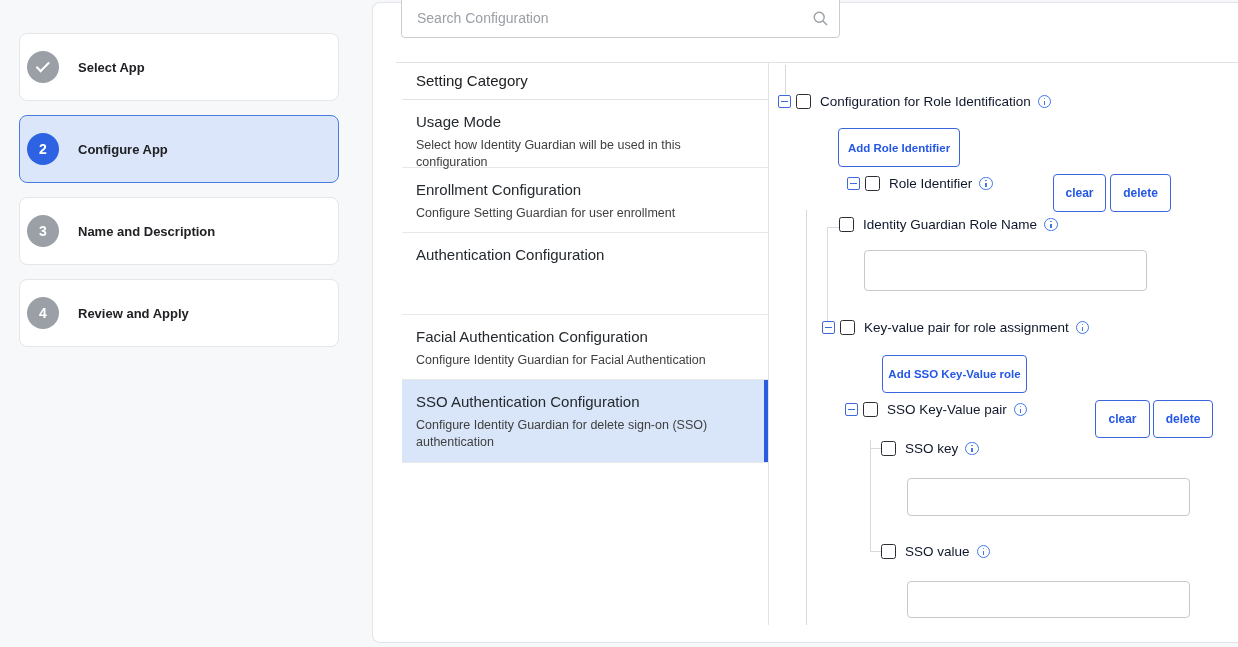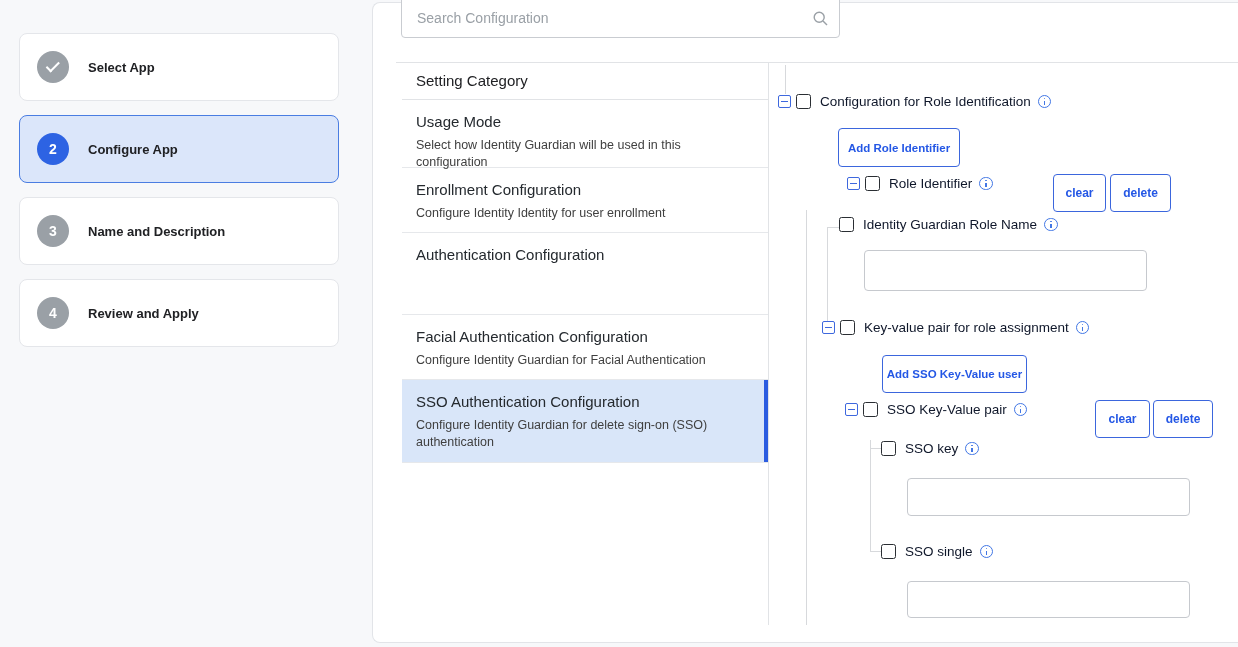--- a/index.html
+++ b/index.html
@@ -8,21 +8,21 @@
     position:relative; width:1238px; height:647px; overflow:hidden;
     background:#f7f8fa;
     font-family:"Liberation Sans","DejaVu Sans",sans-serif;
     color:#202124;
   }
 
   
   .step-card {
     position:absolute; left:19px; width:320px; height:68px;
     background:#fff; border:1px solid #e4e6ea; border-radius:8px;
-    display:flex; align-items:center; padding-left:17px; cursor:pointer;
+    display:flex; align-items:center; padding-left:7px; cursor:pointer;
   }
   .step-card.active { background:#dbe6fa; border-color:#4a7de2; }
   .step-circle {
     width:32px; height:32px; border-radius:50%; background:#9aa0a6;
     color:#fff; display:flex; align-items:center; justify-content:center;
     font-weight:bold; font-size:14px; flex:0 0 32px;
   }
   .step-card.active .step-circle { background:#2d63e3; }
   .check-mark {
     display:block; width:13px; height:7px;
@@ -144,21 +144,21 @@
   <div class="v-divider"></div>
 
   <div class="category-header">Setting Category</div>
 
   <div class="cat-row" style="top:100px;height:68px">
     <div class="cat-title">Usage Mode</div>
     <div class="cat-desc">Select how Identity Guardian will be used in this configuration</div>
   </div>
   <div class="cat-row" style="top:168px;height:65px">
     <div class="cat-title">Enrollment Configuration</div>
-    <div class="cat-desc">Configure Identity Identity for user enrollment</div>
+    <div class="cat-desc">Configure Setting Guardian for user enrollment</div>
   </div>
   <div class="cat-row" style="top:233px;height:82px">
     <div class="cat-title">Authentication Configuration</div>
   </div>
   <div class="cat-row" style="top:315px;height:65px">
     <div class="cat-title">Facial Authentication Configuration</div>
     <div class="cat-desc">Configure Identity Guardian for Facial Authentication</div>
   </div>
   <div class="cat-row selected" style="top:380px;height:83px">
     <div class="cat-title">SSO Authentication Configuration</div>
@@ -199,38 +199,38 @@
   </div>
   <input class="tinput" type="text" style="left: 864px; top: 250px; width: 283px; height: 41px;" value="">
 
   <div class="trow" style="left:822px;top:320px">
     <span class="expander"></span>
     <span class="tcheckbox"></span>
     <span class="tlabel">Key-value pair for role assignment</span>
     <span class="info-icon"></span>
   </div>
 
-  <button class="tbtn add" style="left:882px;top:355px;width:145px;height:38px">Add SSO Key-Value user</button>
+  <button class="tbtn add" style="left:882px;top:355px;width:145px;height:38px">Add SSO Key-Value role</button>
 
   <div class="trow" style="left:845px;top:402px">
     <span class="expander"></span>
     <span class="tcheckbox"></span>
     <span class="tlabel">SSO Key-Value pair</span>
     <span class="info-icon"></span>
   </div>
   <button class="tbtn small" style="left:1095px;top:400px;width:55px;height:38px">clear</button>
   <button class="tbtn small" style="left:1153px;top:400px;width:60px;height:38px">delete</button>
 
   <div class="trow" style="left:881px;top:441px">
     <span class="tcheckbox"></span>
     <span class="tlabel">SSO key</span>
     <span class="info-icon"></span>
   </div>
   <input class="tinput" type="text" style="left: 907px; top: 478px; width: 283px; height: 38px;" value="">
 
   <div class="trow" style="left:881px;top:544px">
     <span class="tcheckbox"></span>
-    <span class="tlabel">SSO single</span>
+    <span class="tlabel">SSO value</span>
     <span class="info-icon"></span>
   </div>
   <input class="tinput" type="text" style="left: 907px; top: 581px; width: 283px; height: 37px;" value="">
 
 </div>
 
 </body></html>

